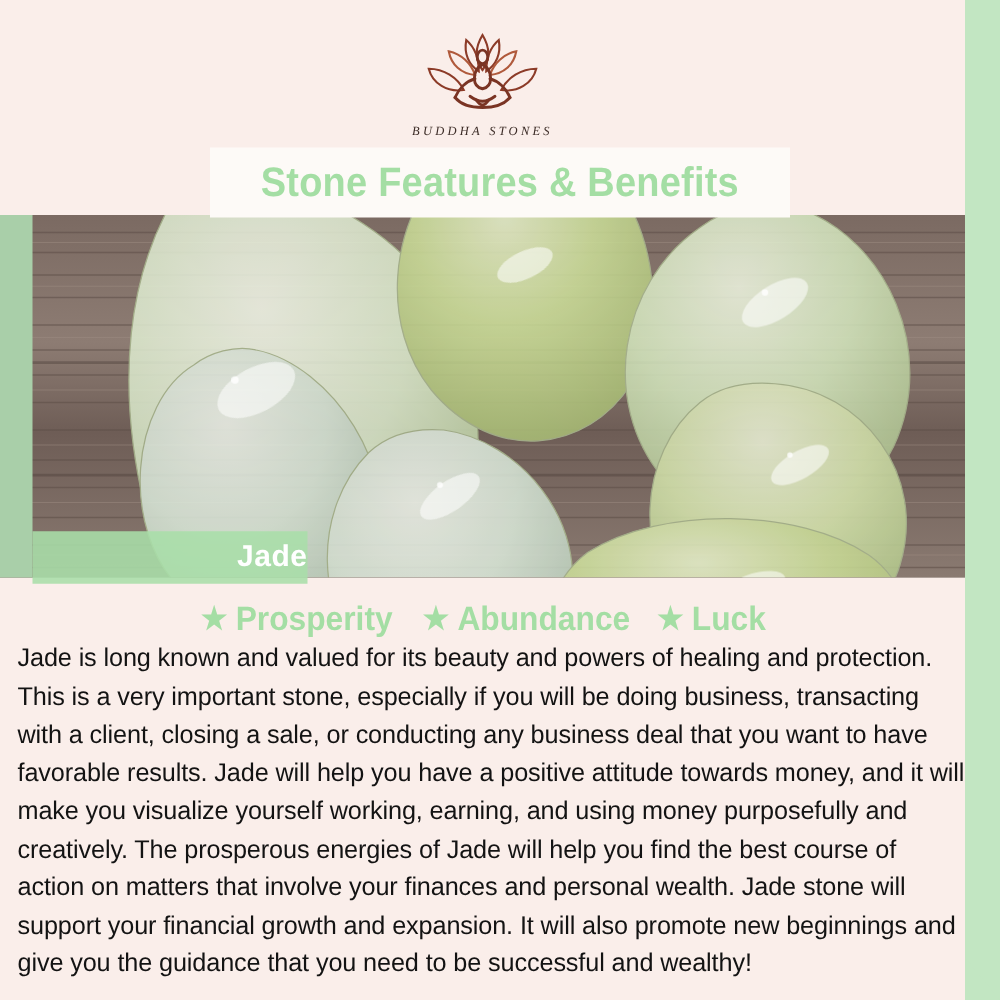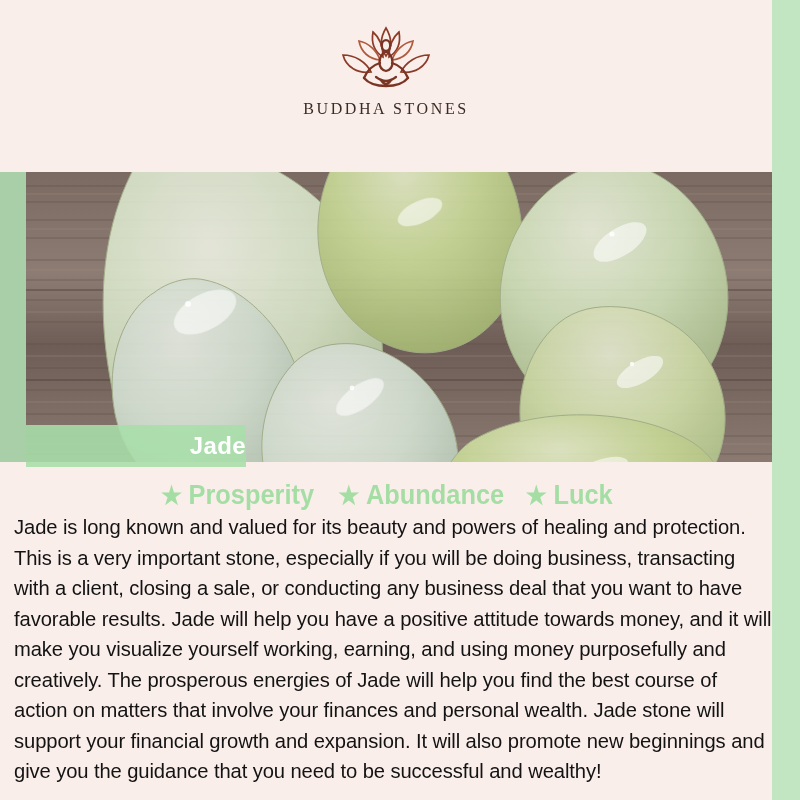--- a/index.html
+++ b/index.html
@@ -51,22 +51,23 @@
   
   .logo-wrap{
     position:absolute;left:0;top:22px;width:772px;
     display:flex;flex-direction:column;align-items:center;
     z-index:6;
   }
   .logo-mark{width:150px;height:72px;display:block;}
   .logo-word{
     margin-top:6px;
     font-family:"Liberation Serif","DejaVu Serif",serif;
-    font-size:16px;letter-spacing:2.6px;color:#3b2b26;
+    font-size:10px;letter-spacing:2.6px;color:#3b2b26;
     font-weight:400;
+    font-style:italic;
   }
 
   
   .title-banner{
     position:absolute;left:168px;top:118px;width:464px;height:56px;
     background:#fdfaf7;
     z-index:7;
     display:flex;align-items:center;justify-content:center;
   }
   .title-banner .title{
@@ -252,20 +253,23 @@
         <circle cx="188" cy="132" r="3"></circle>
           <circle cx="612" cy="62" r="2.6"></circle>
         <circle cx="352" cy="216" r="2.4"></circle>
           <circle cx="632" cy="192" r="2.2"></circle>
       </g>
     </svg>
   </div>
 
   <div class="green-left-strip"></div>
 
+  <div class="title-banner">
+    <span class="title">Stone Features &amp; Benefits</span>
+  </div>
 
   <div class="jade-label">
     <span class="jade-text">Jade</span>
   </div>
 
   <div class="keywords">
     <span class="kw">
       <span class="star">★</span>
       <span>Prosperity</span>
     </span>

